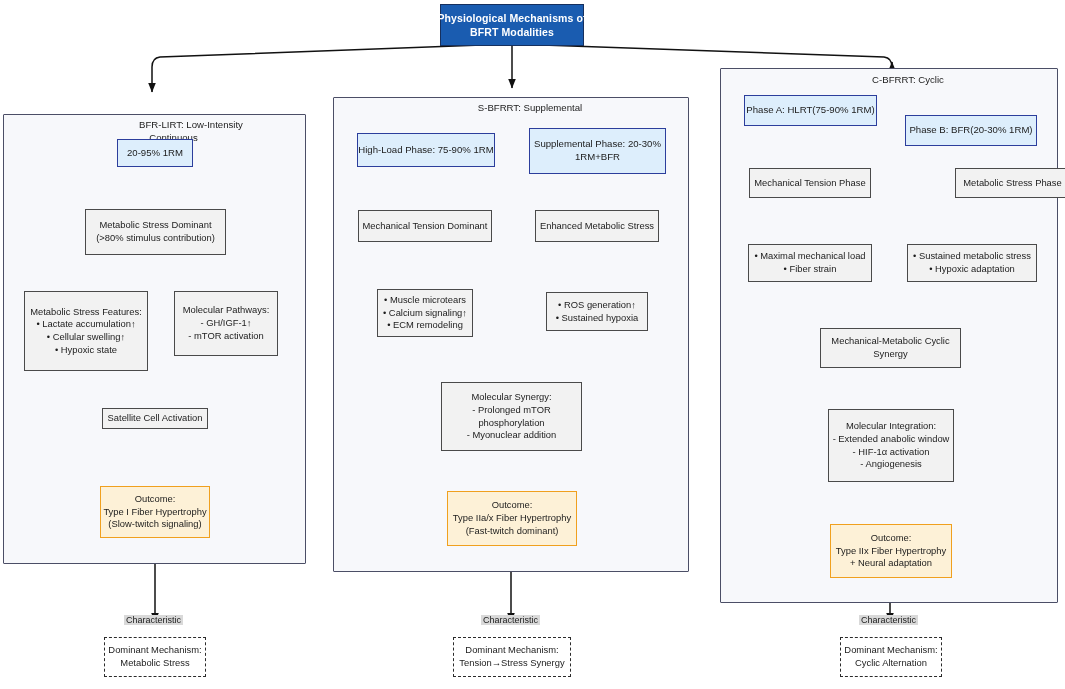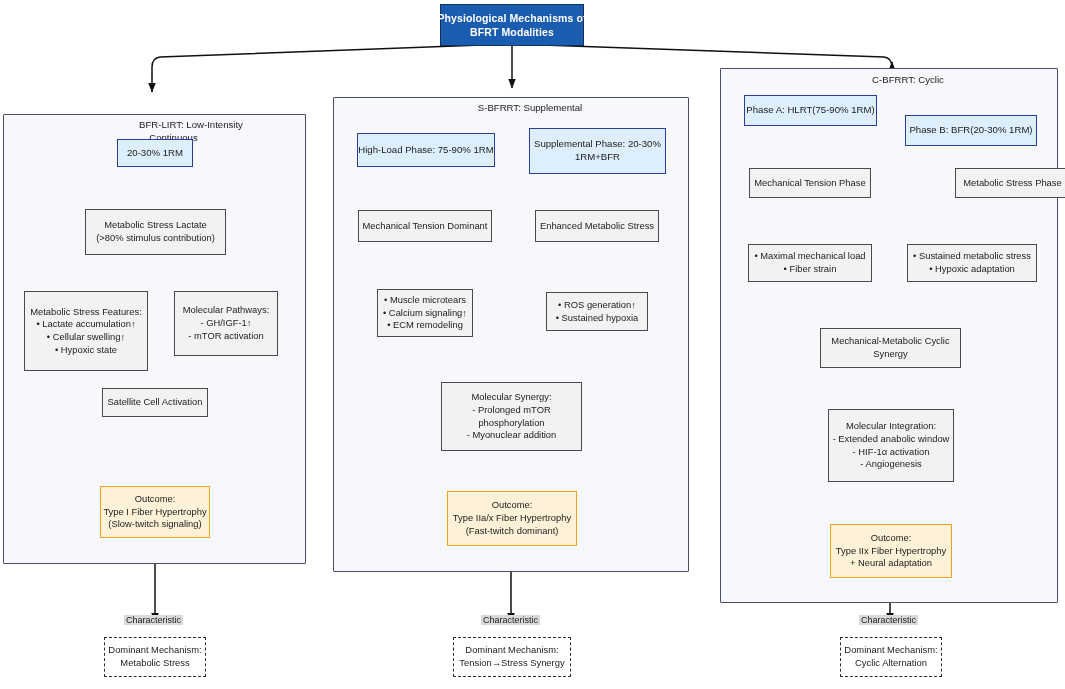--- a/index.html
+++ b/index.html
@@ -135,42 +135,42 @@
   <div class="node title-node" style="left:440px;top:4px;width:144px;height:42px;">
     <span>Physiological Mechanisms of</span>
     <span>BFRT Modalities</span>
   </div>
 
   <div class="container" style="left:3px;top:114px;width:303px;height:450px;"></div>
   <div class="container-label" style="left:3px;top:119px;width:338px;">BFR-LIRT: Low-Intensity</div>
   <div class="container-label" style="left:3px;top:132px;width:303px;">Continuous</div>
 
   <div class="node blue-node" style="left:117px;top:139px;width:76px;height:28px;">
-    <span>20-30% 1RM</span>
+    <span>20-95% 1RM</span>
   </div>
 
   <div class="node gray-node" style="left:85px;top:209px;width:141px;height:46px;">
-    <span>Metabolic Stress Lactate</span>
+    <span>Metabolic Stress Dominant</span>
     <span>(&gt;80% stimulus contribution)</span>
   </div>
 
   <div class="node gray-node" style="left:24px;top:291px;width:124px;height:80px;">
     <span>Metabolic Stress Features:</span>
     <span>• Lactate accumulation↑</span>
     <span>• Cellular swelling↑</span>
     <span>• Hypoxic state</span>
   </div>
 
   <div class="node gray-node" style="left:174px;top:291px;width:104px;height:65px;">
     <span>Molecular Pathways:</span>
     <span>- GH/IGF-1↑</span>
     <span>- mTOR activation</span>
   </div>
 
-  <div class="node gray-node" style="left:102px;top:388px;width:106px;height:29px;">
+  <div class="node gray-node" style="left:102px;top:408px;width:106px;height:21px;">
     <span>Satellite Cell Activation</span>
   </div>
 
   <div class="node orange-node" style="left:100px;top:486px;width:110px;height:52px;">
     <span>Outcome:</span>
     <span>Type I Fiber Hypertrophy</span>
     <span>(Slow-twitch signaling)</span>
   </div>
 
   <div class="edge-label" style="left:124px;top:615px;">Characteristic</div>

